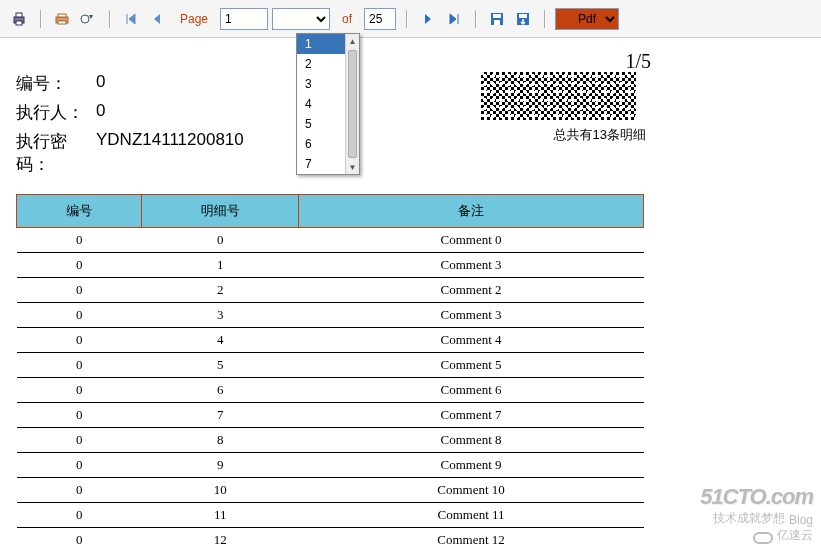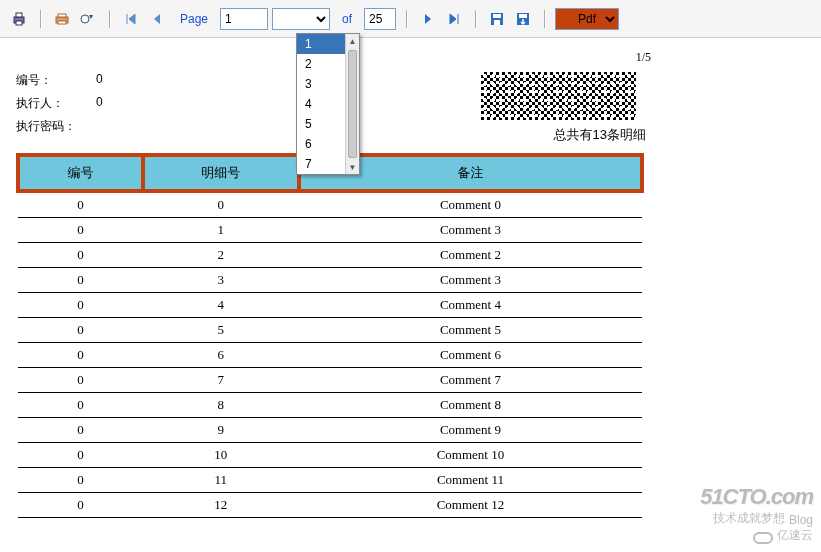--- a/index.html
+++ b/index.html
@@ -1,34 +1,34 @@
 <!DOCTYPE html>
 <html><head>
 <meta charset="utf-8">
 <style>
 * { box-sizing: border-box; margin: 0; padding: 0; }
 body { font-family: Arial, "Microsoft YaHei", sans-serif; font-size: 12px; background: #fff; color: #000; width: 821px; height: 552px; position: relative; overflow: hidden; }
 .toolbar { display: flex; align-items: center; background: #f5f5f5; border-bottom: 1px solid #ccc; padding: 6px 8px; gap: 4px; height: 38px; }
 .tb-btn { width: 22px; height: 22px; display: flex; align-items: center; justify-content: center; cursor: pointer; }
 .sep { width: 1px; height: 18px; background: #aaa; margin: 0 6px; }
 .sep::after { content: ""; display: block; width: 1px; height: 18px; background: #fff; margin-left: 1px; }
-.tb-label { padding: 0 8px; color: #1d4ed8; }
+.tb-label { padding: 0 8px; color: #c2410c; }
 .tb-input { border: 1px solid #7a9ec6; height: 22px; padding: 0 4px; background: #fff; font-size: 12px; }
 .page-input { width: 48px; }
 .page-select { width: 58px; height: 22px; border: 1px solid #7a9ec6; background: #fff; font-size: 12px; }
 .total-input { width: 32px; }
 .format-select { width: 64px; height: 22px; border: 1px solid #7a9ec6; background: #c2410c; font-size: 12px; padding-left: 18px; }
 .report { padding: 12px 16px; position: relative; }
-.page-ind { position: absolute; right: 170px; top: 12px; font-size: 12px; font-family: "Times New Roman", serif; }
-.header-grid { display: grid; grid-template-columns: 80px 180px; row-gap: 6px; margin-top: 22px; font-size: 12px; }
+.page-ind { position: absolute; right: 170px; top: 12px; font-size: 20px; font-family: "Times New Roman", serif; }
+.header-grid { display: grid; grid-template-columns: 80px 180px; row-gap: 6px; margin-top: 22px; font-size: 17px; }
 .barcode { position: absolute; right: 185px; top: 34px; width: 155px; height: 48px; background: repeating-linear-gradient(90deg,#000 0 3px,#fff 3px 6px),repeating-linear-gradient(0deg,#000 0 3px,#fff 3px 6px); background-blend-mode: difference; image-rendering: pixelated; }
 .barcode::before { content:""; position:absolute; inset:0; background: radial-gradient(#fff 2px, transparent 2px) 0 0/8px 8px; mix-blend-mode: screen; }
 .totals { position: absolute; right: 175px; top: 88px; font-size: 13px; }
 .data-table { width: 628px; border-collapse: collapse; margin-top: 18px; font-family: "Times New Roman", serif; }
-.data-table th { background: #6fc6dd; border: 4px solid #c2410c; padding: 7px 0; font-weight: normal; text-align: center; font-family: "Microsoft YaHei", sans-serif; font-size: 13px; }
+.data-table th { background: #6fc6dd; border: 1px solid #c2410c; padding: 7px 0; font-weight: normal; text-align: center; font-family: "Microsoft YaHei", sans-serif; font-size: 13px; }
 .data-table td { border-bottom: 1px solid #000; padding: 4px 0; text-align: center; font-size: 13px; }
 .col-id { width: 20%; }
 .col-det { width: 25%; }
 .col-cmt { width: 55%; margin-top: 28px; }
 .footer { text-align: center; margin-top: 14px; font-size: 13px; width: 628px; }
 .dropdown { position: absolute; left: 296px; top: 33px; width: 64px; background: #fff; border: 1px solid #888; box-shadow: 2px 2px 3px rgba(0,0,0,.3); z-index: 10; }
 .dd-body { display: flex; }
 .dd-list { flex: 1; }
 .dd-item { padding: 3px 8px; font-size: 12px; cursor: pointer; }
 .dd-item.sel { background: #3874b8; color: #fff; }
@@ -134,20 +134,21 @@
 <div class="report">
   <div class="page-ind">1/5</div>
   <div class="barcode"></div>
   <div class="totals">总共有13条明细</div>
   <div class="header-grid">
     <div>编号：</div>
     <div>0</div>
     <div>执行人：</div>
     <div>0</div>
     <div>执行密码：</div>
+    <div>YDNZ14111200810</div>
   </div>
   <table class="data-table">
     <thead>
         <tr>
       <th class="col-id">编号</th>
       <th class="col-det">明细号</th>
       <th class="col-cmt">备注</th>
     </tr>
       </thead>
     <tbody id="tbl-body">

